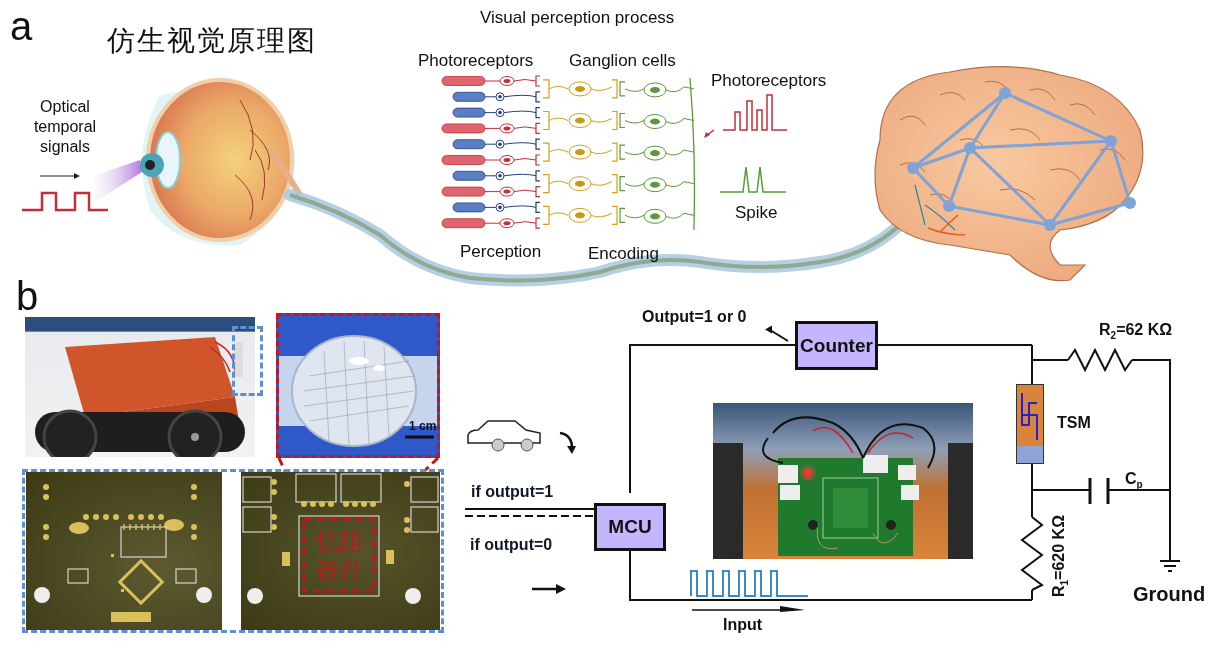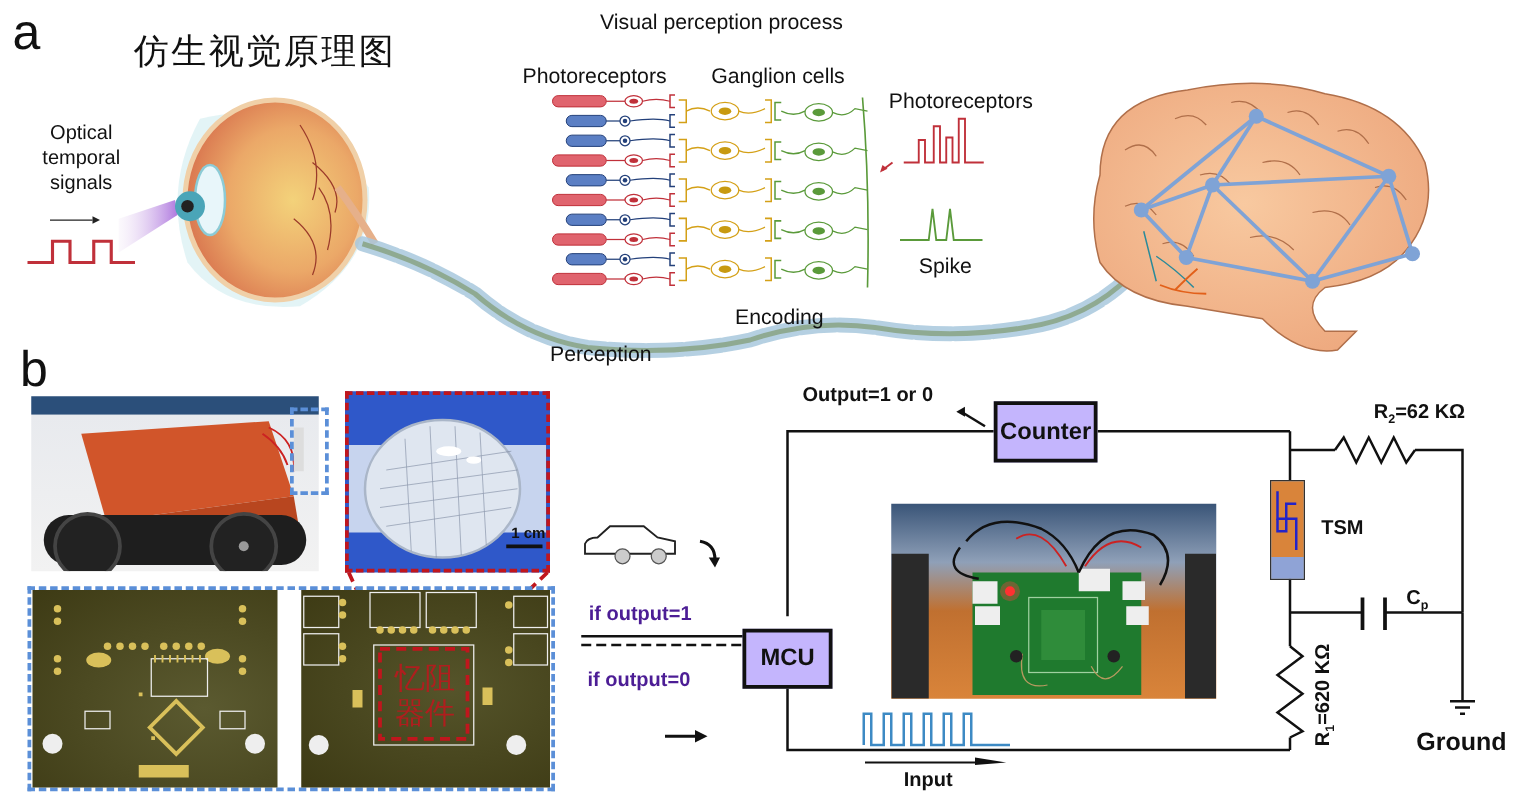--- a/index.html
+++ b/index.html
@@ -2,21 +2,21 @@
 <html><head>
 <meta charset="utf-8">
 <style>
   html, body { margin:0; padding:0; background:#ffffff; }
   body { width:1213px; height:648px; position:relative; overflow:hidden; font-family:"Liberation Sans", sans-serif; color:#111; }
   .abs { position:absolute; }
   .panel-letter { font-size:40px; font-family:"Liberation Sans", sans-serif; line-height:1; }
   .cn-title { font-size:28px; font-family:"DejaVu Sans", sans-serif; letter-spacing:2px; }
   .lbl { font-size:17px; white-space:nowrap; }
   .bold { font-weight:bold; }
-  .blue-text { color:#4c1d95; font-weight:bold; font-size:16px; white-space:nowrap; }
+  .blue-text { color:#0f172a; font-weight:bold; font-size:16px; white-space:nowrap; }
   .box { position:absolute; background:#c4b5fd; border:3px solid #111; display:flex; align-items:center; justify-content:center; font-weight:bold; font-size:19px; box-sizing:border-box; }
   .photo { position:absolute; overflow:hidden; }
 </style>
 </head>
 <body>
 
 <div class="abs panel-letter" style="left:10px;top:6px;">a</div>
 <div class="abs cn-title" style="left:107px;top:22px;">仿生视觉原理图</div>
 <div class="abs lbl" style="left:480px;top:8px;">Visual perception process</div>
 
@@ -221,21 +221,21 @@
   </g>
   <g>
     <polyline points="720,192 743,192 746,167 749,192 757,192 760,167 763,192 786,192" fill="none" stroke="#5a9a3a" stroke-width="1.5"></polyline>
   </g>
 </svg>
 
 <div class="abs lbl" style="left:418px;top:51px;">Photoreceptors</div>
 <div class="abs lbl" style="left:569px;top:51px;">Ganglion cells</div>
 <div class="abs lbl" style="left:711px;top:71px;">Photoreceptors</div>
 <div class="abs lbl" style="left:735px;top:203px;">Spike</div>
-<div class="abs lbl" style="left:440px;top:242px;margin-top:32px;">Perception</div>
+<div class="abs lbl" style="left:460px;top:242px;">Perception</div>
 <div class="abs lbl" style="left:588px;top:244px;">Encoding</div>
 
 <div class="abs panel-letter" style="left:16px;top:276px;">b</div>
 
 <div class="photo" style="left:25px;top:317px;width:230px;height:140px;background:linear-gradient(180deg,#2b4f7a 0%,#2b4f7a 10%,#e8eaee 11%,#f2f2f2 100%);">
   <svg width="230" height="140">
     <polygon points="40,30 190,20 210,80 60,100" fill="#d1552a"></polygon>
     <polygon points="60,100 210,80 215,110 62,125" fill="#b8461f"></polygon>
     <rect x="10" y="95" width="210" height="40" rx="20" fill="#1e1e1e"></rect>
     <circle cx="45" cy="120" r="26" fill="#222" stroke="#444" stroke-width="3"></circle>

